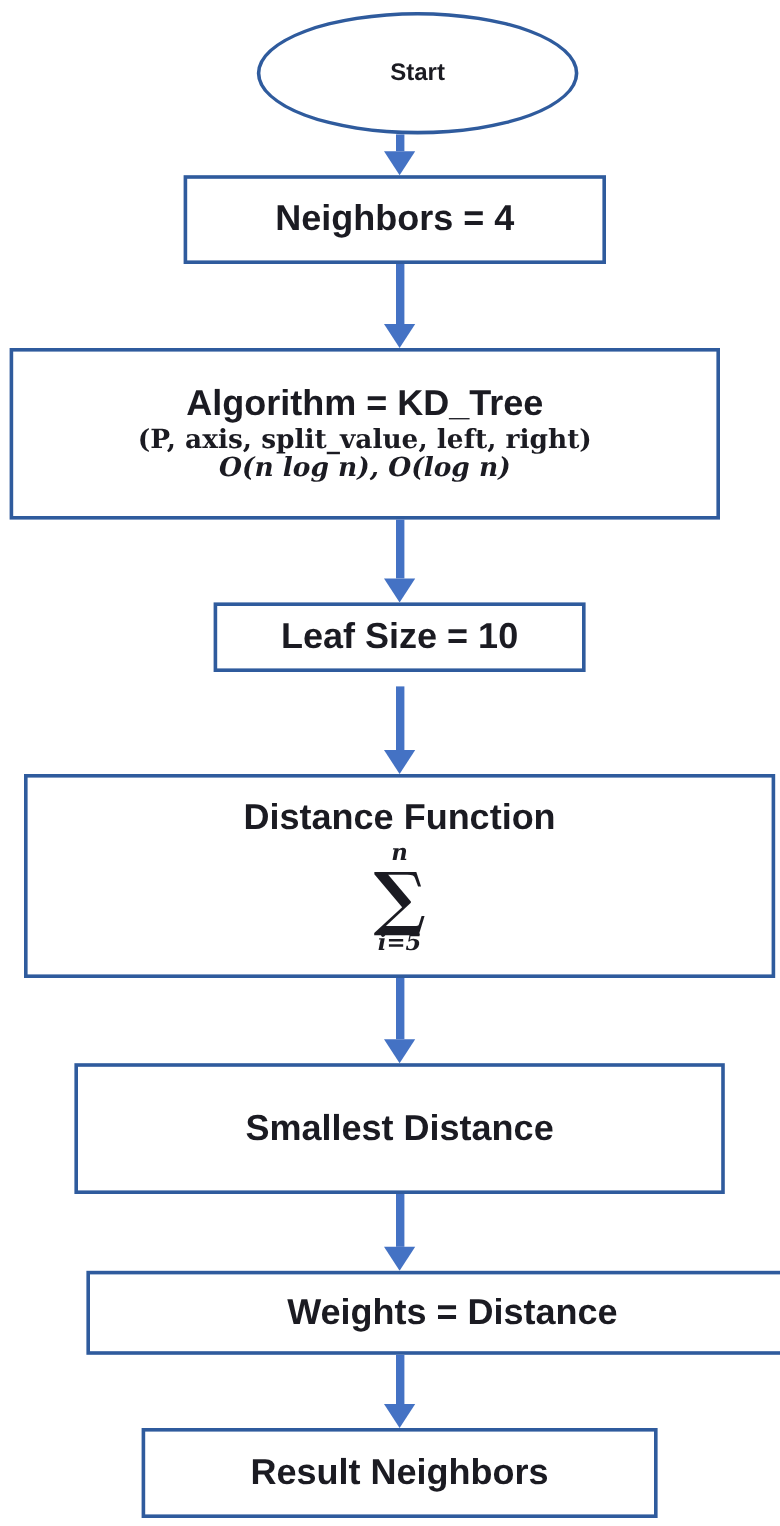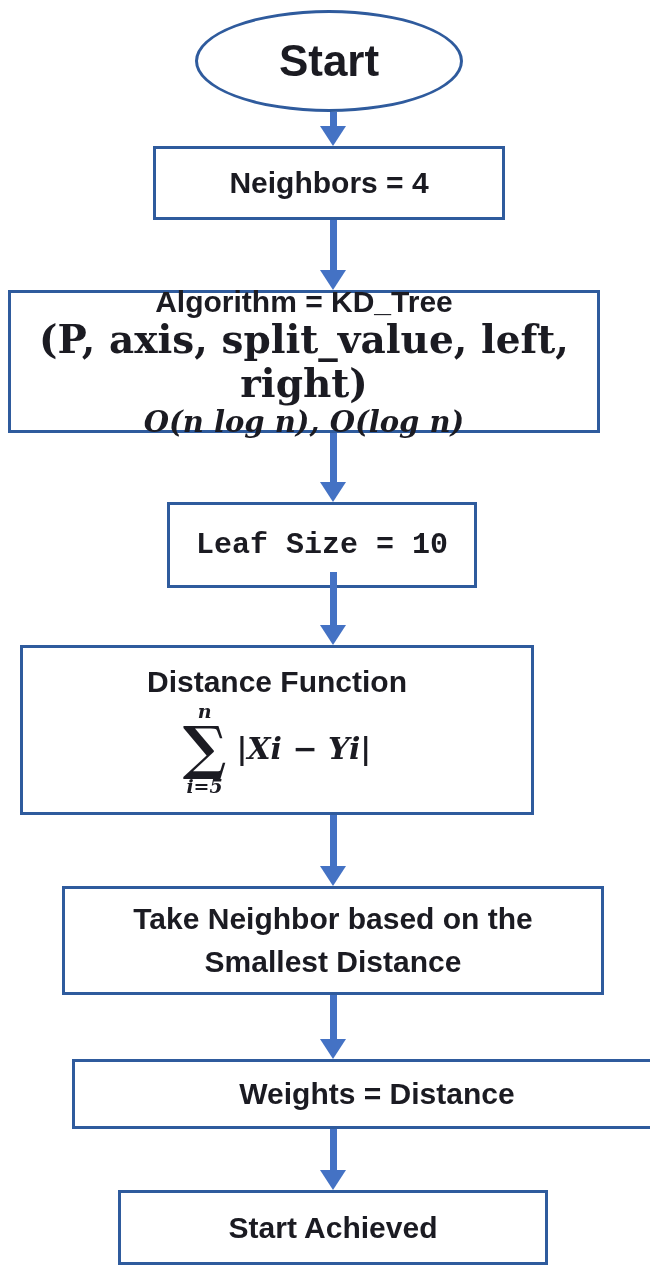--- a/index.html
+++ b/index.html
@@ -28,39 +28,39 @@
     flex-direction:column;
     align-items:center;
     justify-content:center;
     text-align:center;
     font-weight:bold;
     font-size:30px;
     line-height:1.2;
   }
   .ellipse{
     border-radius:50%;
-    left:195px;top:10px;width:268px;height:102px;
-    font-size:44px;
+    left:214px;top:10px;width:268px;height:102px;
+    font-size:20px;
   }
   .box-neighbors{left:153px;top:146px;width:352px;height:74px;}
   .box-algorithm{left:8px;top:290px;width:592px;height:143px;line-height:1.12;}
-  .box-leaf{left:167px;top:502px;width:310px;height:86px;font-family:Liberation Mono, monospace;}
-  .box-distance{left:20px;top:645px;width:514px;height:170px;}
+  .box-leaf{left:178px;top:502px;width:310px;height:58px;}
+  .box-distance{left:20px;top:645px;width:626px;height:170px;}
   .box-take{left:62px;top:886px;width:542px;height:109px;justify-content:space-evenly;padding:6px 0;}
   .box-weights{left:72px;top:1059px;width:610px;height:70px;}
   .box-result{left:118px;top:1190px;width:430px;height:75px;}
 
   .serifline{
     font-family:"DejaVu Serif", serif;
-    font-size:39px;
+    font-size:22px;
     font-weight:bold;
   }
   .mathline{
     font-family:"DejaVu Serif", serif;
-    font-size:29px;
+    font-size:22px;
     font-weight:bold;
     font-style:italic;
   }
 
   
   .formula{
     display:flex;
     align-items:center;
     justify-content:center;
     gap:10px;
@@ -154,45 +154,43 @@
   </div>
 
   <div class="node box-distance">
     <span>Distance Function</span>
     <div class="formula">
       <span class="sigma-stack">
         <span class="sigma-limit">n</span>
         <span class="sigma-symbol">∑</span>
         <span class="sigma-limit">i=5</span>
       </span>
-      <span>|Xi − Yi|</span>
     </div>
   </div>
 
   <div class="arrow arrow-5">
     <div class="shaft"></div>
     <div class="head"></div>
   </div>
 
   <div class="node box-take">
-    <span>Take Neighbor based on the</span>
     <span>Smallest Distance</span>
   </div>
 
   <div class="arrow arrow-6">
     <div class="shaft"></div>
     <div class="head"></div>
   </div>
 
   <div class="node box-weights">
     <span>Weights = Distance</span>
   </div>
 
   <div class="arrow arrow-7">
     <div class="shaft"></div>
     <div class="head"></div>
   </div>
 
   <div class="node box-result">
-    <span>Start Achieved</span>
+    <span>Result Neighbors</span>
   </div>
 
 </div>
 
 </body></html>

